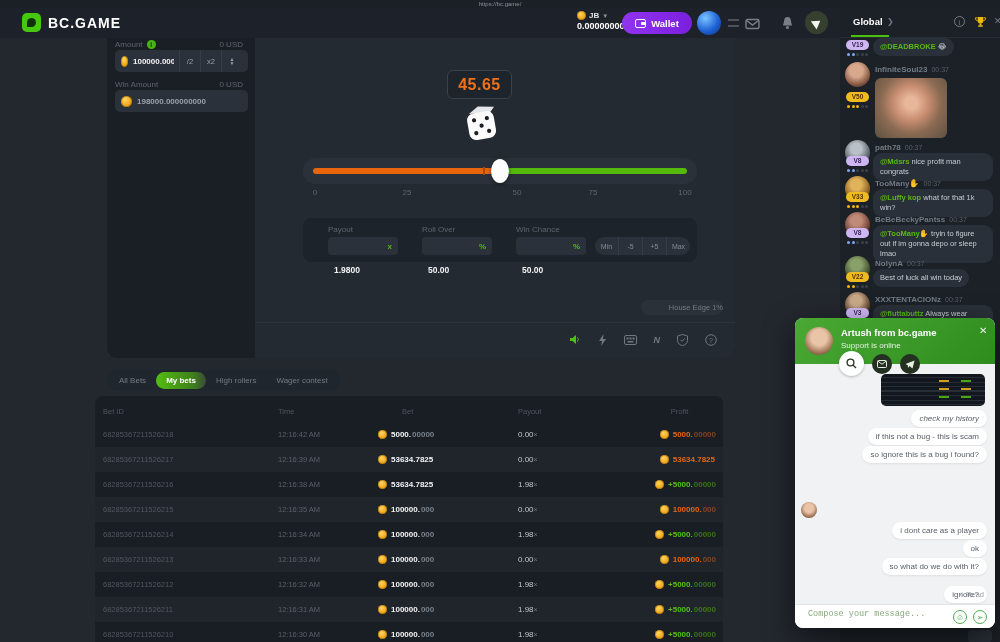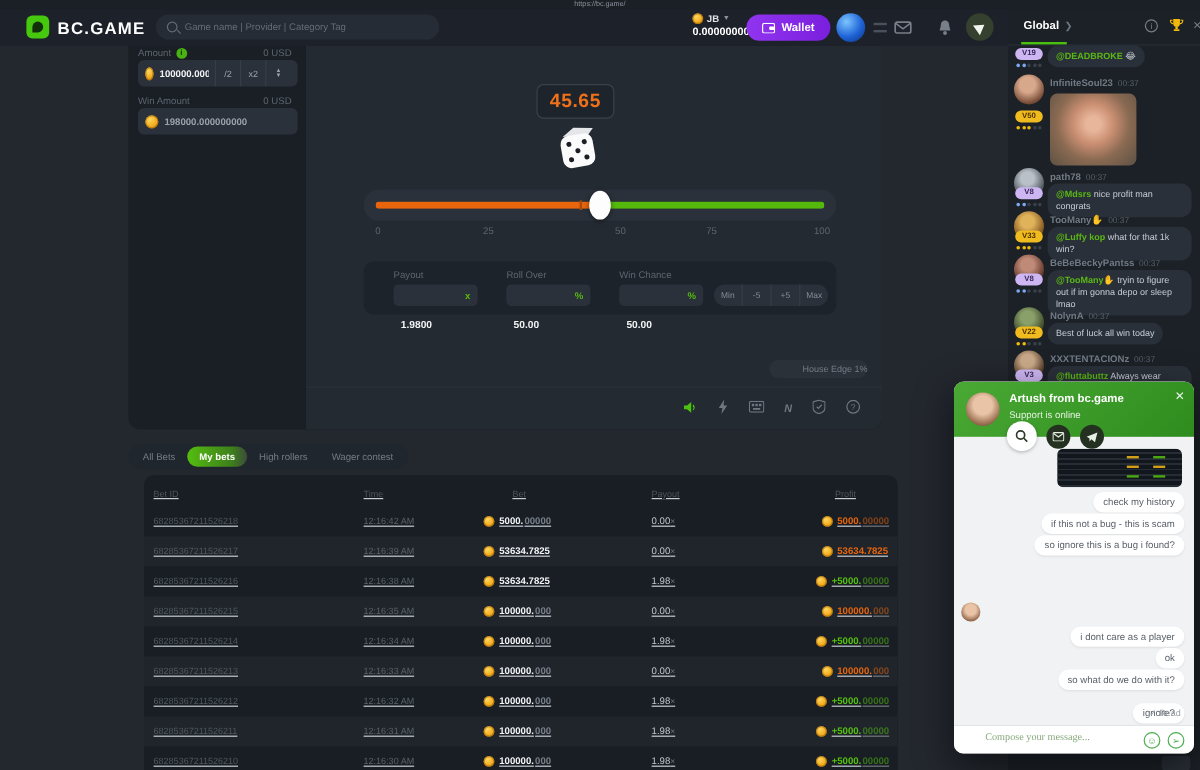--- a/index.html
+++ b/index.html
@@ -119,22 +119,22 @@
   .house-edge { position:absolute; left:386px; top:262px; width:82px; height:15px; background:rgba(44,50,59,.85);
     border-radius:8px; font-size:7.5px; color:#737b85; text-align:right; line-height:15px; }
 
   
   .tabs { position:absolute; left:107px; top:370px; height:21px; background:#20262d; border-radius:11px;
     display:inline-flex; align-items:center; padding:2px; }
   .tab { padding:0 10px; font-size:8px; color:#737b85; height:17px; line-height:17px; border-radius:9px; cursor:pointer; white-space:nowrap; }
   .tab.active { background:linear-gradient(90deg,#54bd10,#3d7f1c 75%,#3c4a3a); color:#fff; font-weight:700; }
 
   
-  .bets { position:absolute; left:120px; top:396px; width:628px; height:246px; background:#191e24;
-    border-radius:8px 8px 0 0; overflow:hidden;text-decoration:underline; }
+  .bets { position:absolute; left:95px; top:396px; width:628px; height:246px; background:#191e24;
+    border-radius:8px 8px 0 0; overflow:hidden; }
   .brow { display:grid; grid-template-columns:175px 100px 140px 125px 1fr; align-items:center;
     height:25px; padding:0 7px 0 8px; font-size:7.5px; }
   .brow.head { height:22px; margin-top:4px; color:#4d555e; font-size:7.5px; }
   .brow.head .h-bet { padding-left:24px; }
   .brow:nth-child(odd):not(.head) { background:#20252c; }
   .cell-id { color:#4f575f; } .cell-time { color:#596169; }
   .cell-bet { display:flex; align-items:center; gap:4px; }
   .bet-main { font-size:8px; font-weight:800; color:#f2f4f6; }
   .bet-dec { font-size:8px; font-weight:700; color:#79818b; margin-left:-3px; }
   .cell-payout { color:#c0c6cd; font-size:8px; } .cell-payout .x { color:#6f7780; font-size:7px; }
@@ -158,44 +158,40 @@
     background-image:repeating-linear-gradient(to bottom, transparent 0 3px, #272d35 3px 4.5px); overflow:hidden; }
   .mini-shot i { position:absolute; width:10px; height:1.5px; }
   .ubub { position:absolute; right:8px; background:#fff; border-radius:10px; padding:4px 8px; font-size:8px;
     color:#5a6069; white-space:nowrap; box-shadow:0 1px 2px rgba(0,0,0,.08); }
   .abub { position:absolute; left:27px; top:146px; width:158px; background:#36a01f; border-radius:10px;
     padding:5px 8px; font-size:8px; line-height:1.4; color:#fff; }
   .agent-mini { position:absolute; left:6px; top:184px; width:16px; height:16px; border-radius:50%;
     background:radial-gradient(circle at 50% 38%, #e9c4a6 35%, #9a6f52 70%, #4a3326 100%); }
   .read { position:absolute; right:11px; top:272px; font-size:7.5px; color:#9aa0a6; }
   .sup-input { position:absolute; left:0; top:286px; width:200px; height:24px; background:#fff; border-top:1px solid #e2e5e8; }
-  .sup-input input { position:absolute; left:26px; top:4px; width:130px; border:none; outline:none;
-    font-size:8.5px; color:#5a8a4c; font-family:Liberation Serif, serif; background:transparent; }
+  .sup-input input { position:absolute; left:13px; top:4px; width:130px; border:none; outline:none;
+    font-size:8.5px; color:#5a8a4c; font-family:Liberation Mono, monospace; background:transparent; }
   .sup-input input::placeholder { color:#87a97c; }
   .sico { position:absolute; top:5px; width:14px; height:14px; border:1px solid #4caf50; border-radius:50%;
     color:#4caf50; font-size:8px; display:flex; align-items:center; justify-content:center; cursor:pointer; }
   .gsend { position:absolute; left:968px; top:630px; width:24px; height:12px; background:#2a3039; border-radius:3px; }
 </style>
 </head>
 <body>
 
 <div class="screen">
 
   <div class="browser-bar">
     <span>https://bc.game/</span>
   </div>
 
   <div class="header">
     <div class="logo">
       <div class="logo-mark"></div>
       <div class="logo-text">BC.GAME</div>
-    </div>
-    <div class="search">
-      <span class="mag"></span>
-      <input placeholder="Game name | Provider | Category Tag" style="">
     </div>
     <div class="balance">
       <div class="bal-row1">
         <span class="coin c9"></span>
         <span>JB</span>
         <span class="chev">▼</span>
       </div>
       <div class="bal-row2">0.00000000</div>
     </div>
     <div class="wallet-btn">
@@ -638,21 +634,21 @@
         </svg>
     </div>
     <div class="mini-shot">
       <i style="left:58px; top:6px; background:#d2a017;"></i>
         <i style="left:80px; top:6px; background:#49a812;"></i>
       <i style="left:58px; top:14px; background:#d2a017;"></i>
         <i style="left:80px; top:14px; background:#d2a017;"></i>
       <i style="left:58px; top:22px; background:#49a812;"></i>
         <i style="left:80px; top:22px; background:#49a812;"></i>
     </div>
-    <div class="ubub" style="top:92px;">check my history</div>
+    <div class="ubub" style="top:92px;font-style:italic;">check my history</div>
     <div class="ubub" style="top:110px;">if this not a bug - this is scam</div>
     <div class="ubub" style="top:128px;">so ignore this is a bug i found?</div>
     <div class="agent-mini"></div>
     <div class="ubub" style="top:204px;">i dont care as a player</div>
     <div class="ubub" style="top:222px;">ok</div>
     <div class="ubub" style="top:240px;">so what do we do with it?</div>
     <div class="ubub" style="top:268px;">ignore?</div>
     <div class="read">✓ Read</div>
     <div class="sup-input">
       <input placeholder="Compose your message..." style="">

